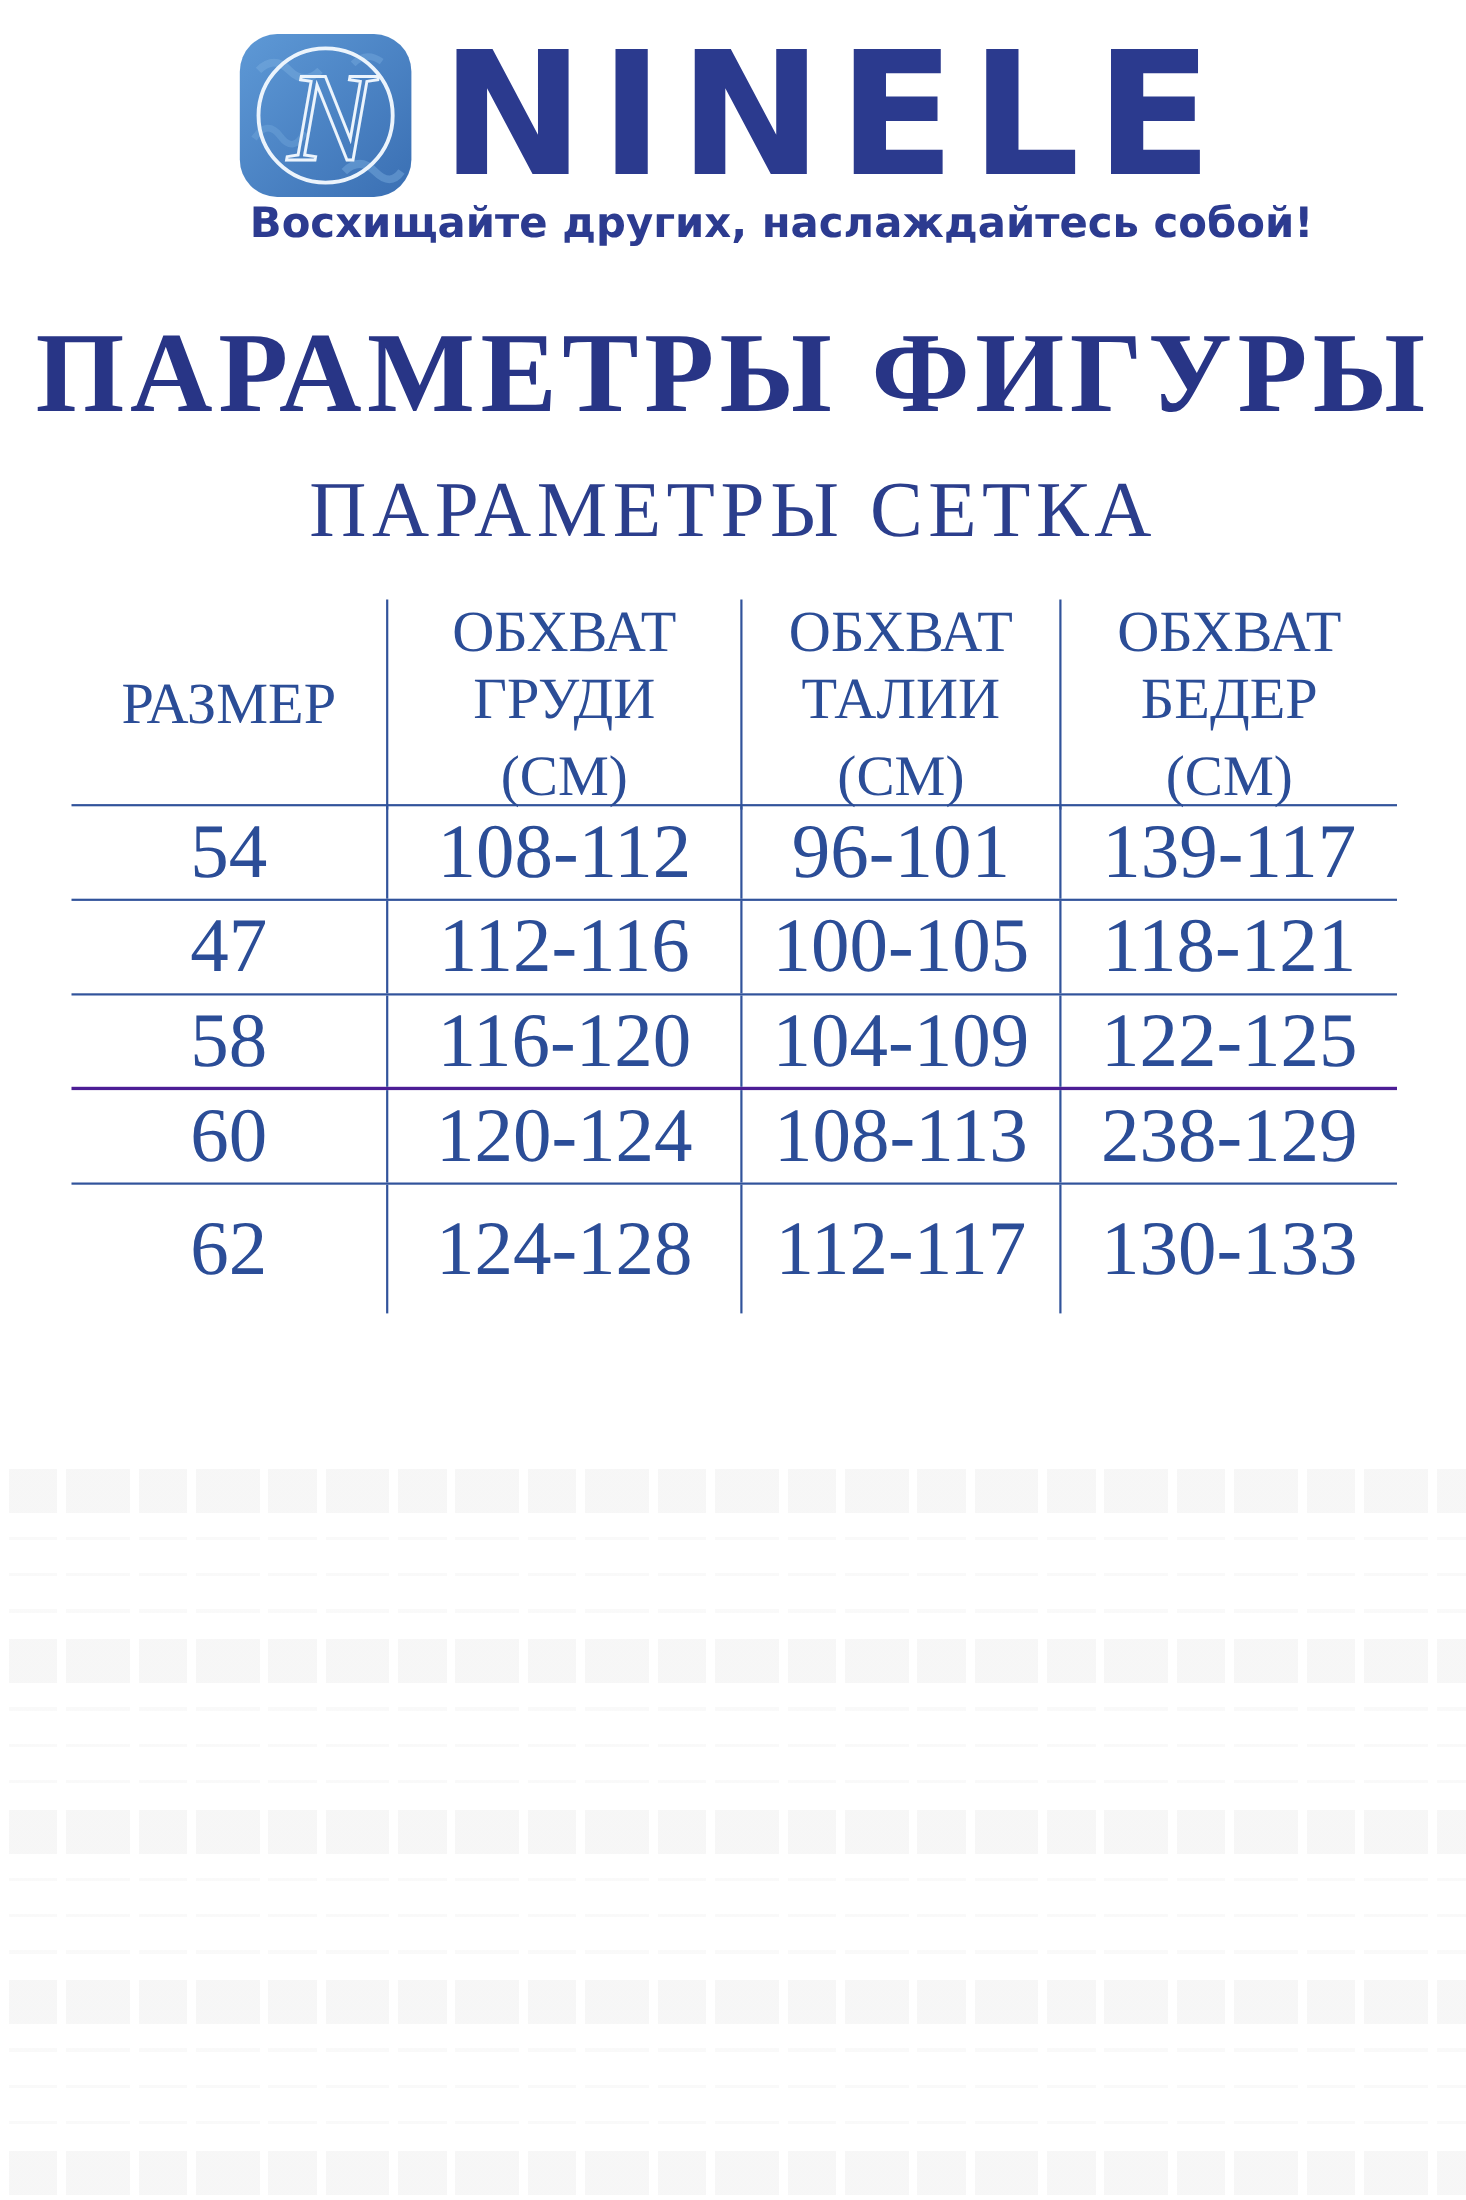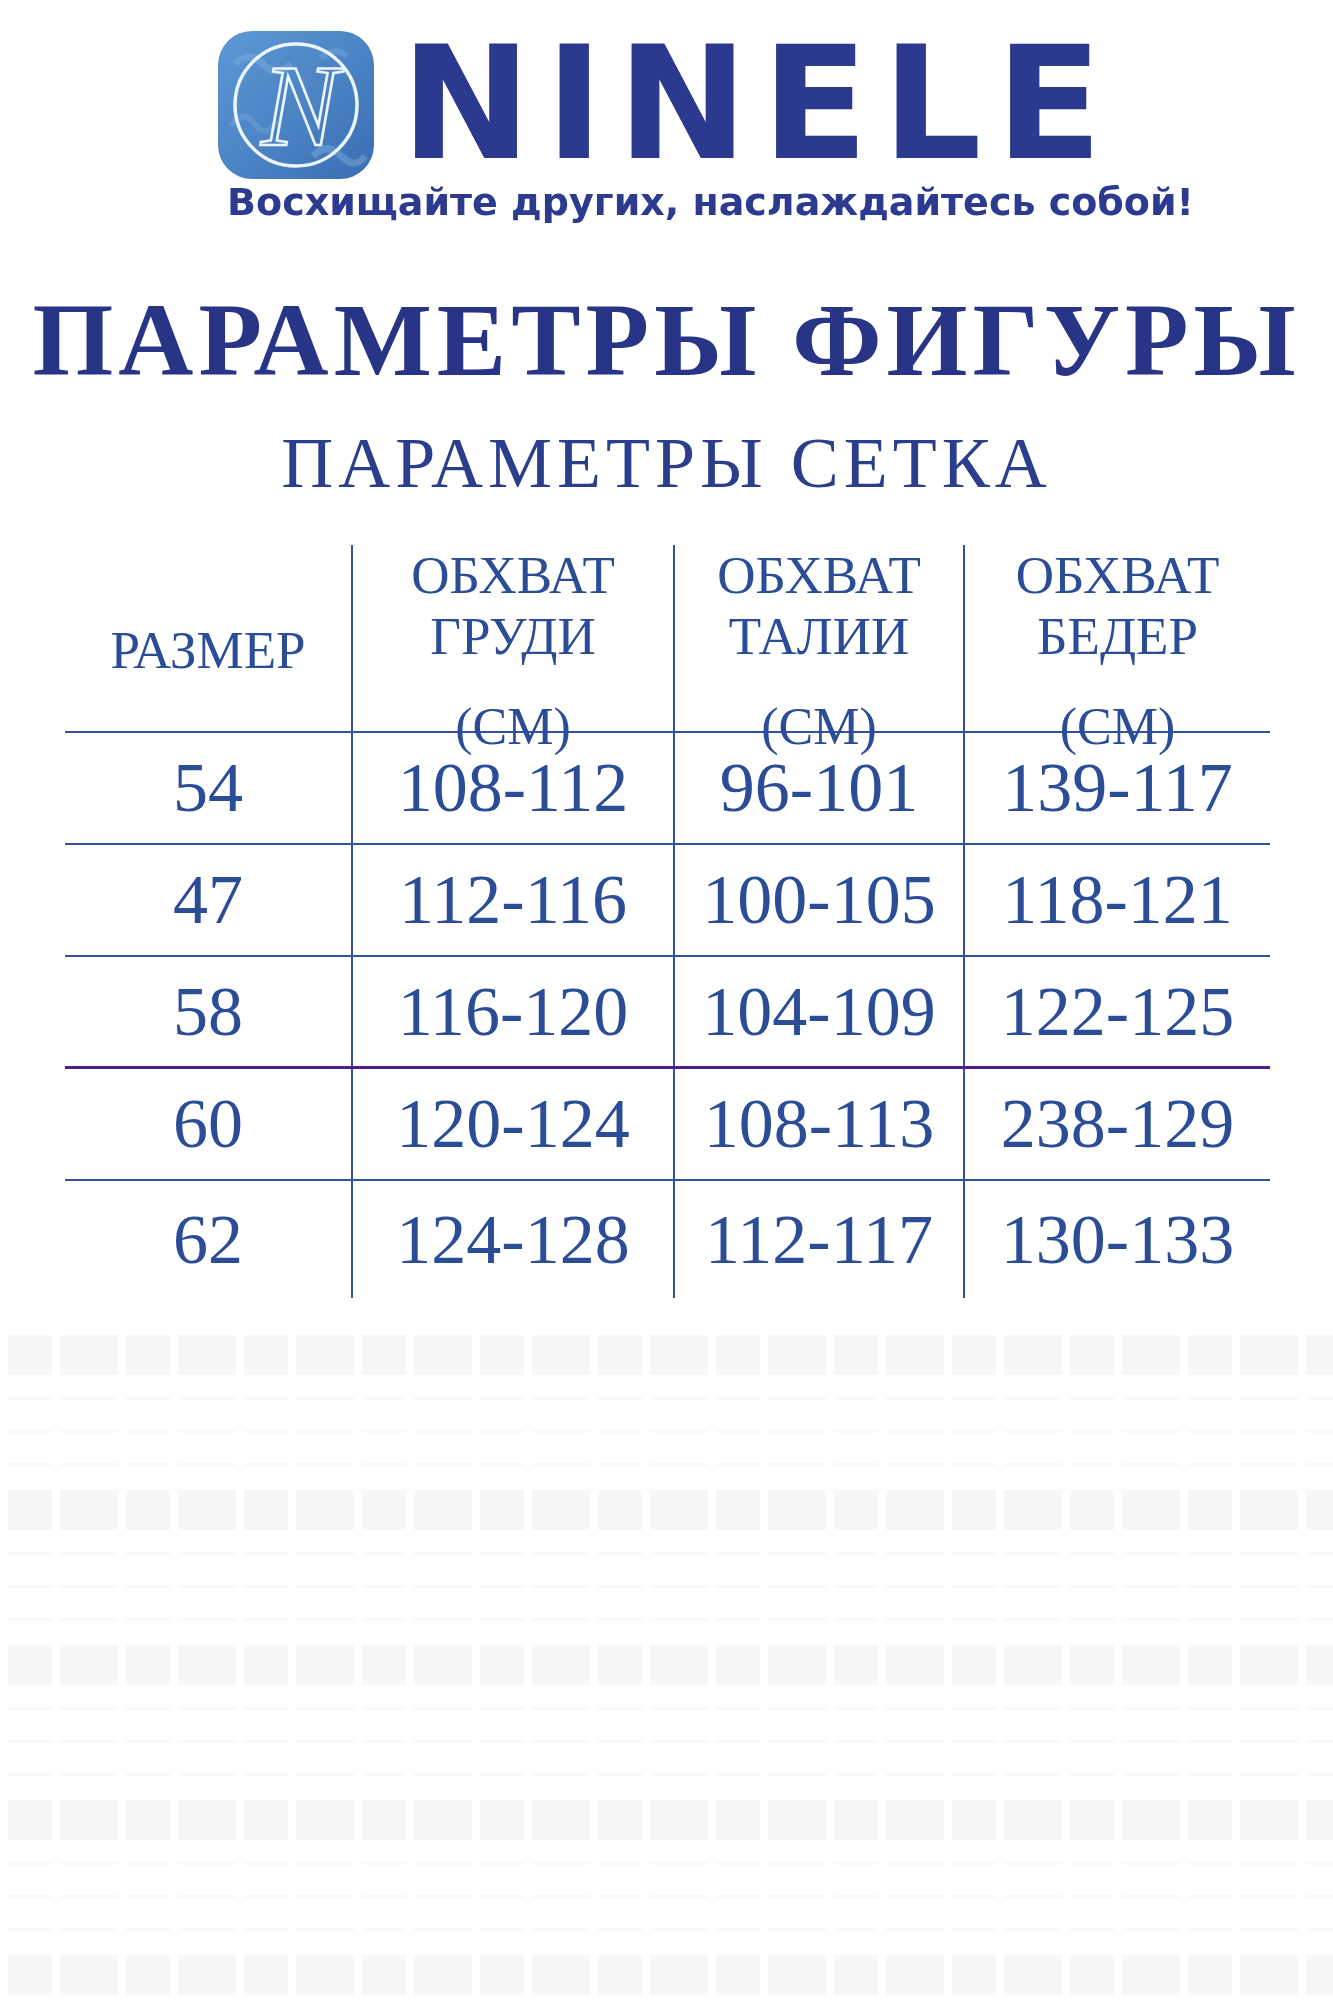--- a/index.html
+++ b/index.html
@@ -59,25 +59,24 @@
     color: #2b4d97;
   }
   .t-row {
     display: grid;
     grid-template-columns: 288px 322px 290px 305px;
   }
   .t-row > div {
     display: flex; flex-direction: column;
     align-items: center; justify-content: center;
     text-align: center;
-    gap: 20px;
   }
   .v-sep { border-right: 2px solid #31539b; }
   .thead { height: 188px; border-bottom: 2px solid #31539b; }
-  .d-row { height: 112px; border-bottom: 2px solid #31539b; }
+  .d-row { height: 86px; border-bottom: 2px solid #31539b; }
   .d-row.thick { border-bottom: 3px solid #4c1d95; }
   .d-row.last { height: 117px; border-bottom: none; }
   .h-label { font-size: 53px; line-height: 1.16; }
   .h-unit  { font-size: 52px; margin-top: 9px; }
   .h-unit:empty { display: none; }
   .d-cell  { font-size: 70px; }
 
   
   .watermark {
     position: absolute; left: 0; top: 1335px; width: 100%; height: 665px;

